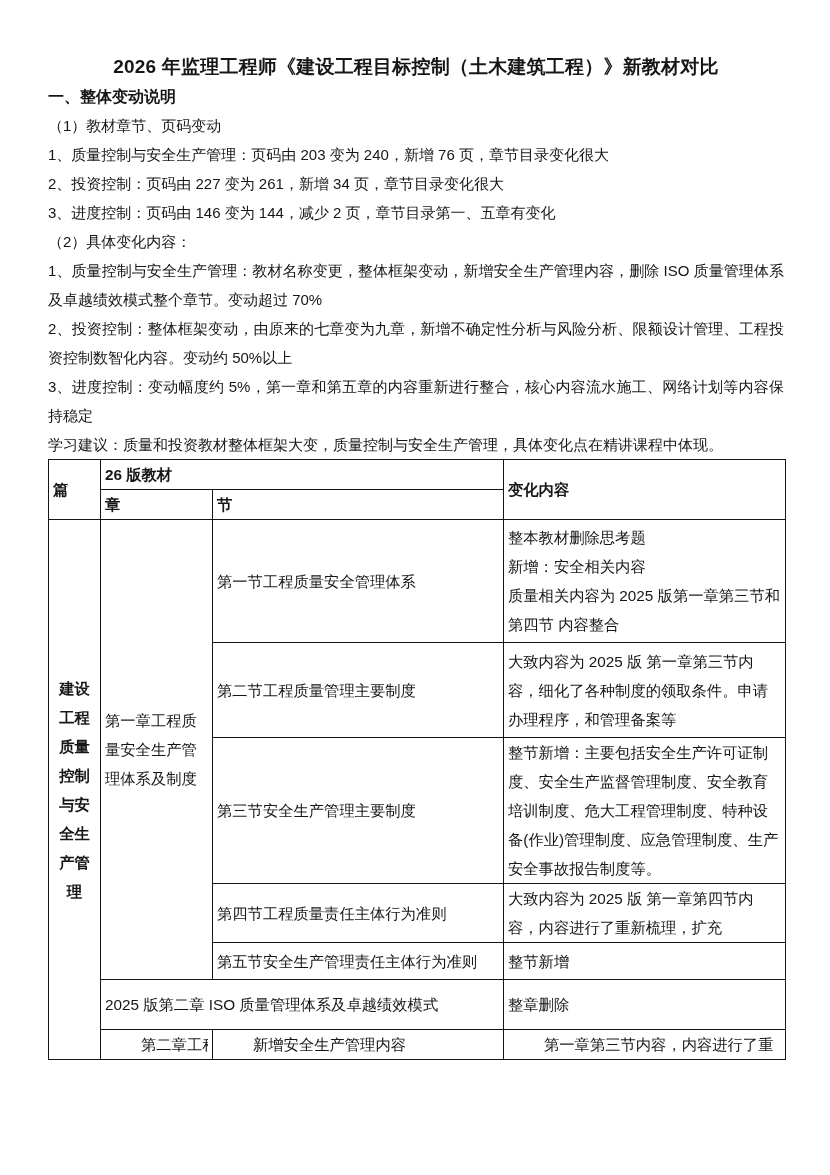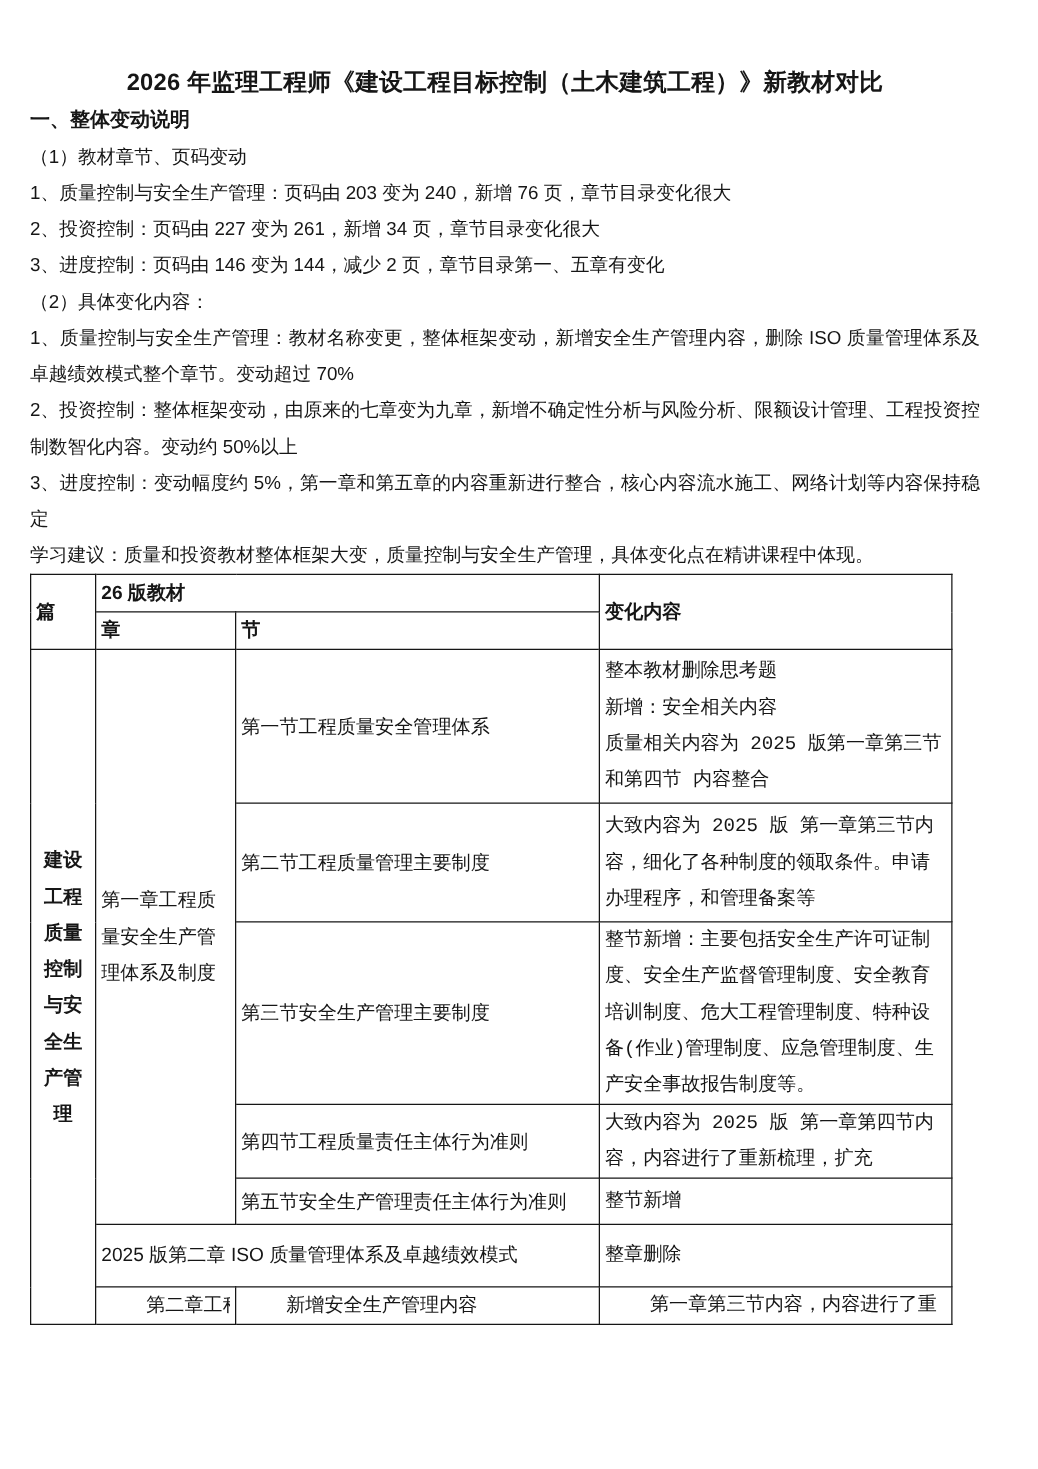--- a/index.html
+++ b/index.html
@@ -4,21 +4,21 @@
 <style>
   * { margin: 0; padding: 0; box-sizing: border-box; }
   html, body { width: 830px; }
   body {
     height: 1175px;
     overflow: hidden;
     background: #ffffff;
     color: #161616;
     font-family: "Liberation Sans", "DejaVu Sans", sans-serif;
   }
-  .page { padding: 52px 46px 0 24px; }
+  .page { padding: 52px 46px 0 48px; }
   .doc-title {
     font-size: 19px;
     font-weight: 700;
     text-align: center;
     line-height: 30px;
     white-space: nowrap;
     letter-spacing: 0.2px;
   }
   .para {
     font-size: 15px;
@@ -43,21 +43,21 @@
   tr.hdr { height: 27px; }
   td.pian-cell {
     font-weight: 700;
     text-align: center;
     white-space: pre-line;
     line-height: 38px;
     padding: 0 2px;
   }
   td.zhang-cell { line-height: 29px; }
   td.jie-cell { line-height: 29px; }
-  td.chg-cell { white-space: pre-line; line-height: 28px; padding: 2px 4px; font-family: Liberation Mono, monospace; }
+  td.chg-cell { white-space: pre-line; line-height: 28px; padding: 2px 4px; }
   td .clip { height: 29px; overflow: hidden; line-height: 29px; white-space: nowrap; margin-left: 36px; }
 </style>
 </head>
 <body>
 
 <div class="page">
 
   <div class="doc-title">2026 年监理工程师《建设工程目标控制（土木建筑工程）》新教材对比</div>
 
   <div class="para h1">一、整体变动说明</div>

